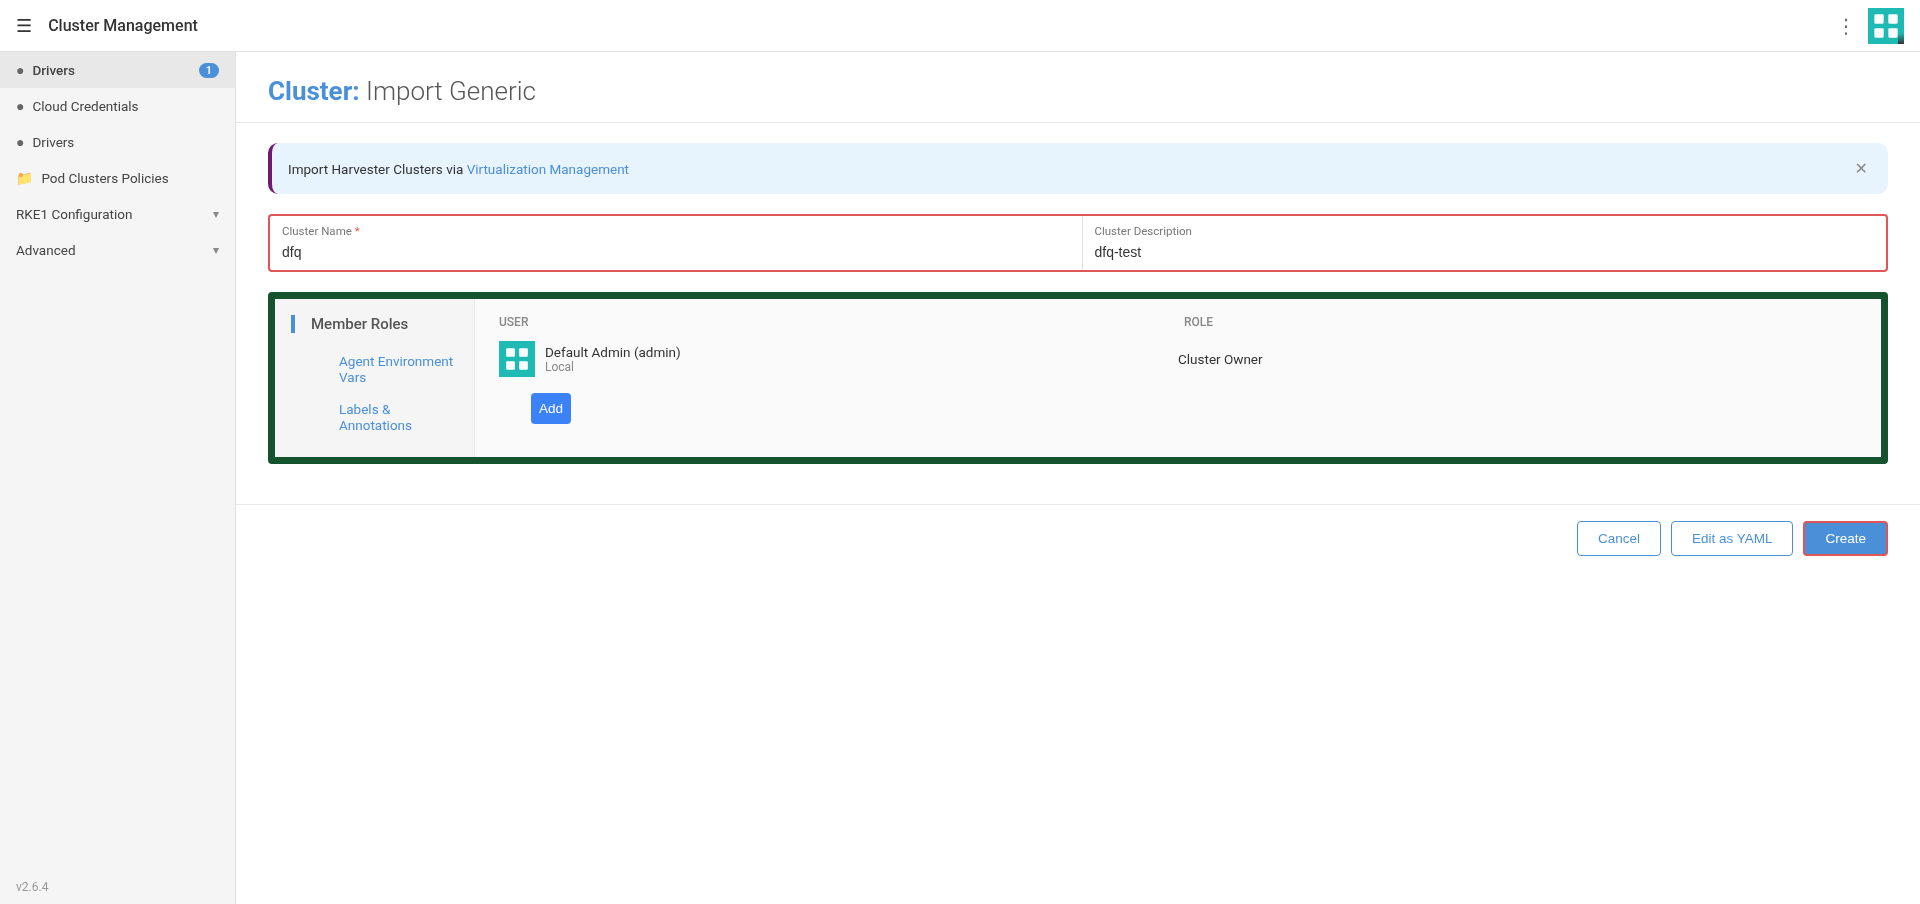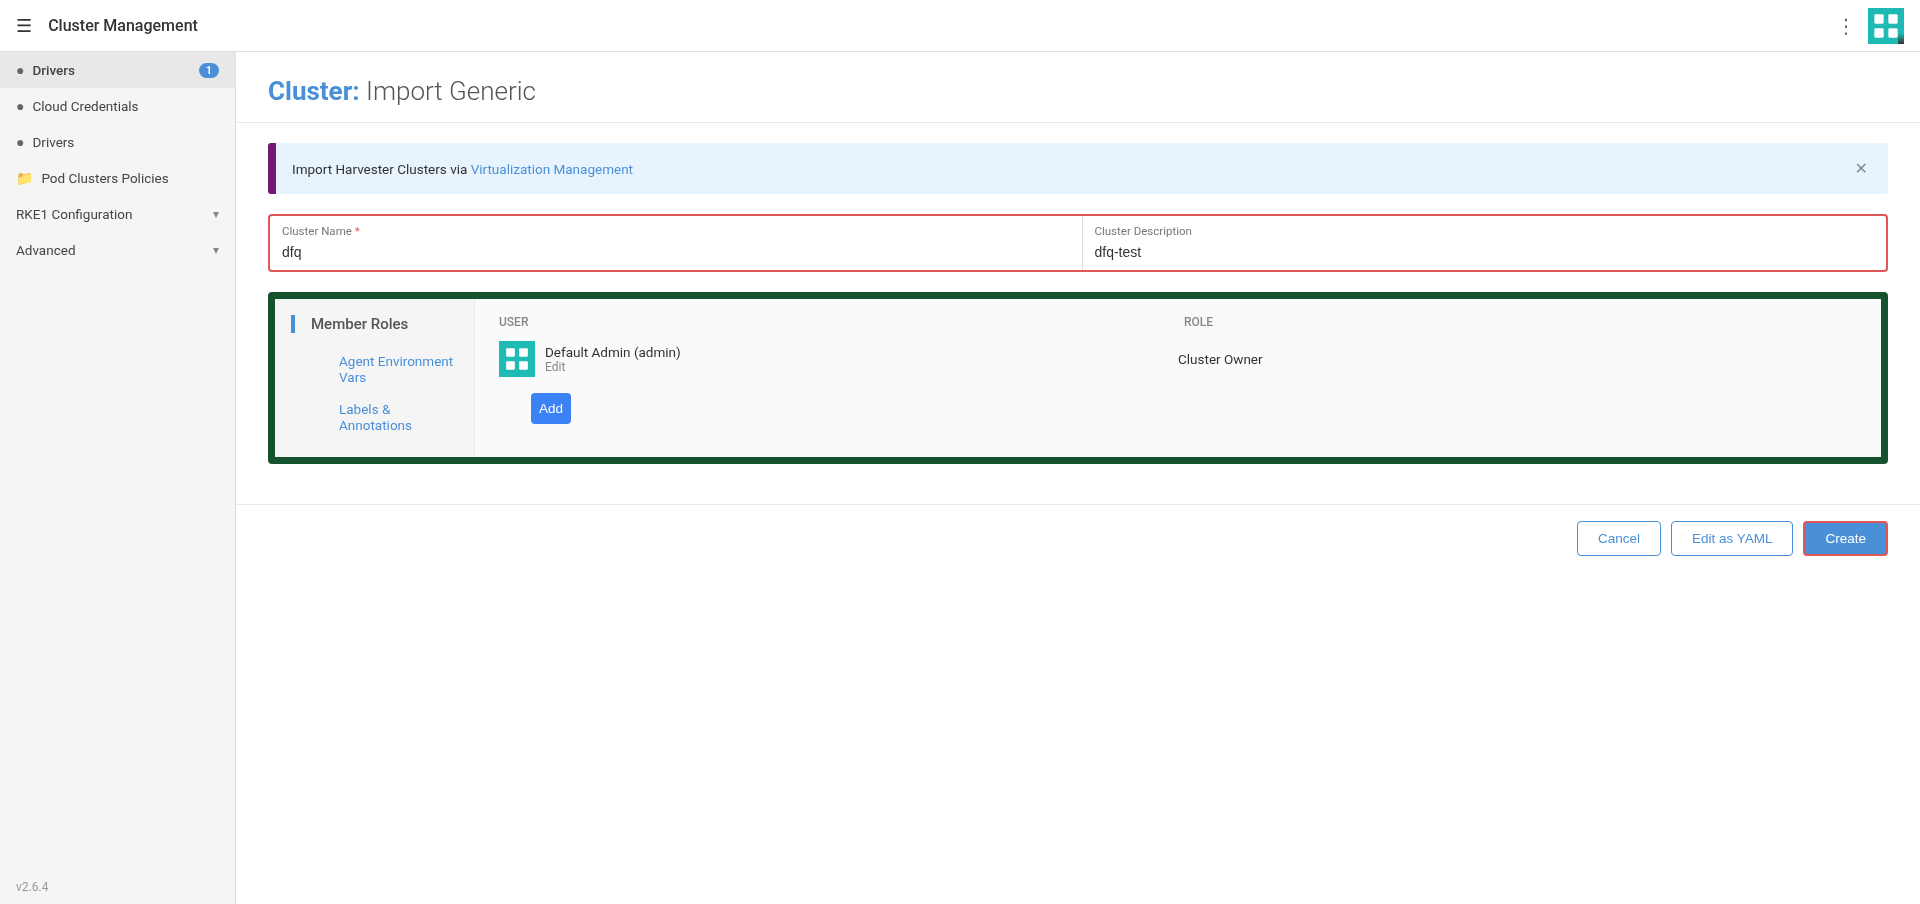--- a/index.html
+++ b/index.html
@@ -59,22 +59,22 @@
     }
     .page-title { font-size: 26px; color: #333; }
     .page-title span.cluster-label { color: #4a90d9; }
     .page-title span.import-label { color: #555; font-weight: 300; }
 
     .content-area { padding: 20px 32px; }
 
     
     .info-banner {
       display: flex; align-items: center; justify-content: space-between;
-      background: #e8f4fd; border-left: 8px solid #701a75;
-      padding: 12px 16px; margin-bottom: 20px; border-radius: 3px;
+      background: #e8f4fd; border-left: 4px solid #701a75;
+      padding: 12px 16px; margin-bottom: 20px; border-radius: 10px;
     }
     .info-banner-text { color: #333; font-size: 13.5px; }
     .info-banner-text a { color: #4a90d9; text-decoration: none; cursor: pointer; }
     .info-banner-close { cursor: pointer; color: #888; font-size: 16px; padding: 4px; }
 
     
     .form-row {
       display: flex; gap: 0; margin-bottom: 20px;
       border: 2px solid #e05555; border-radius: 4px; overflow: hidden;
     }
@@ -298,21 +298,21 @@
               <div class="member-avatar">
                 <svg viewBox="0 0 24 24" fill="white">
                   <rect x="2" y="2" width="8" height="8" rx="1"></rect>
                   <rect x="14" y="2" width="8" height="8" rx="1"></rect>
                   <rect x="2" y="14" width="8" height="8" rx="1"></rect>
                   <rect x="14" y="14" width="8" height="8" rx="1"></rect>
                 </svg>
               </div>
               <div class="member-name-block">
                 <span class="member-name">Default Admin (admin)</span>
-                <span class="member-sub">Edit</span>
+                <span class="member-sub">Local</span>
               </div>
             </div>
             <div class="member-role-val">Cluster Owner</div>
           </div>
           <button class="btn-add">Add</button>
         </div>
       </div>
 
     </div>
 

